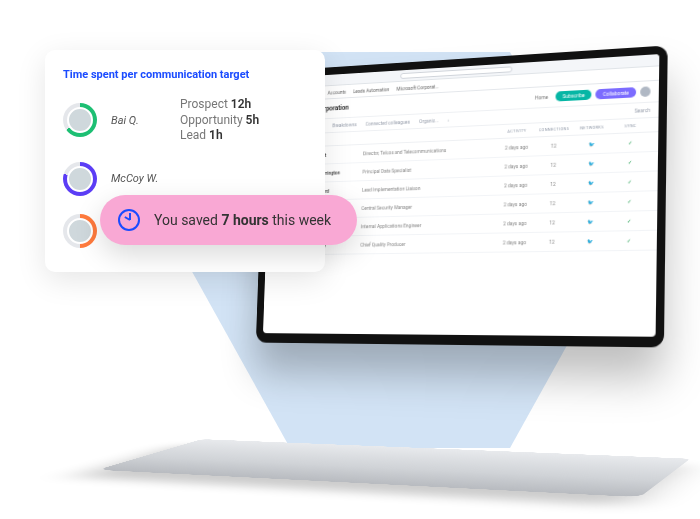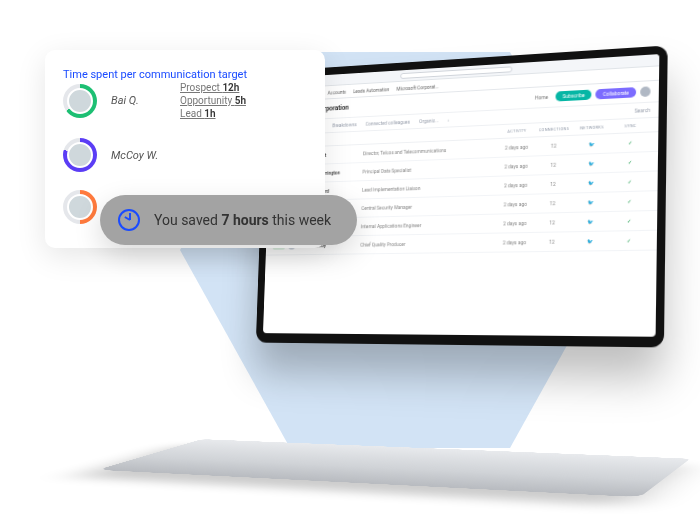--- a/index.html
+++ b/index.html
@@ -23,23 +23,23 @@
     position: absolute;
     left: 45px; top: 50px;
     width: 280px;
     background: #fff;
     border-radius: 10px;
     box-shadow: 0 8px 30px rgba(0,0,0,.1);
     padding: 18px 18px 24px 18px;
   }
   .comm-title {
     font-size: 11px;
-    font-weight: 400;
+    font-weight: 700;
     color: #1a4bff;
-    margin-bottom: 0;
+    margin-bottom: 16px;
   }
   .comm-row {
     display: flex;
     align-items: center;
     gap: 14px;
     margin-bottom: 18px;
   }
   .comm-row:last-child { margin-bottom: 0; }
   .avatar-ring {
     width: 34px; height: 34px;
@@ -57,31 +57,30 @@
     background: #cfd8dc;
     border: 2px solid #fff;
   }
   .comm-name {
     font-size: 11px;
     color: #555;
     width: 55px;
     font-style: italic;
   }
   .comm-stats {
-    font-size: 10px;
+    font-size: 12px;
     line-height: 1.3;
     color: #777;
-    text-decoration: underline;
   }
   .stat-line b { color: #333; font-weight: 600; }
   
   .saved-pill {
     position: absolute;
     left: 100px; top: 195px;
-    background: #a3a3a3;
+    background: #f9a8d4;
     border-radius: 30px;
     box-shadow: 0 10px 28px rgba(0,0,0,.15);
     padding: 14px 26px 14px 18px;
     display: flex;
     align-items: center;
     gap: 14px;
     z-index: 5;
   }
   .saved-clock {
     width: 22px; height: 22px;

